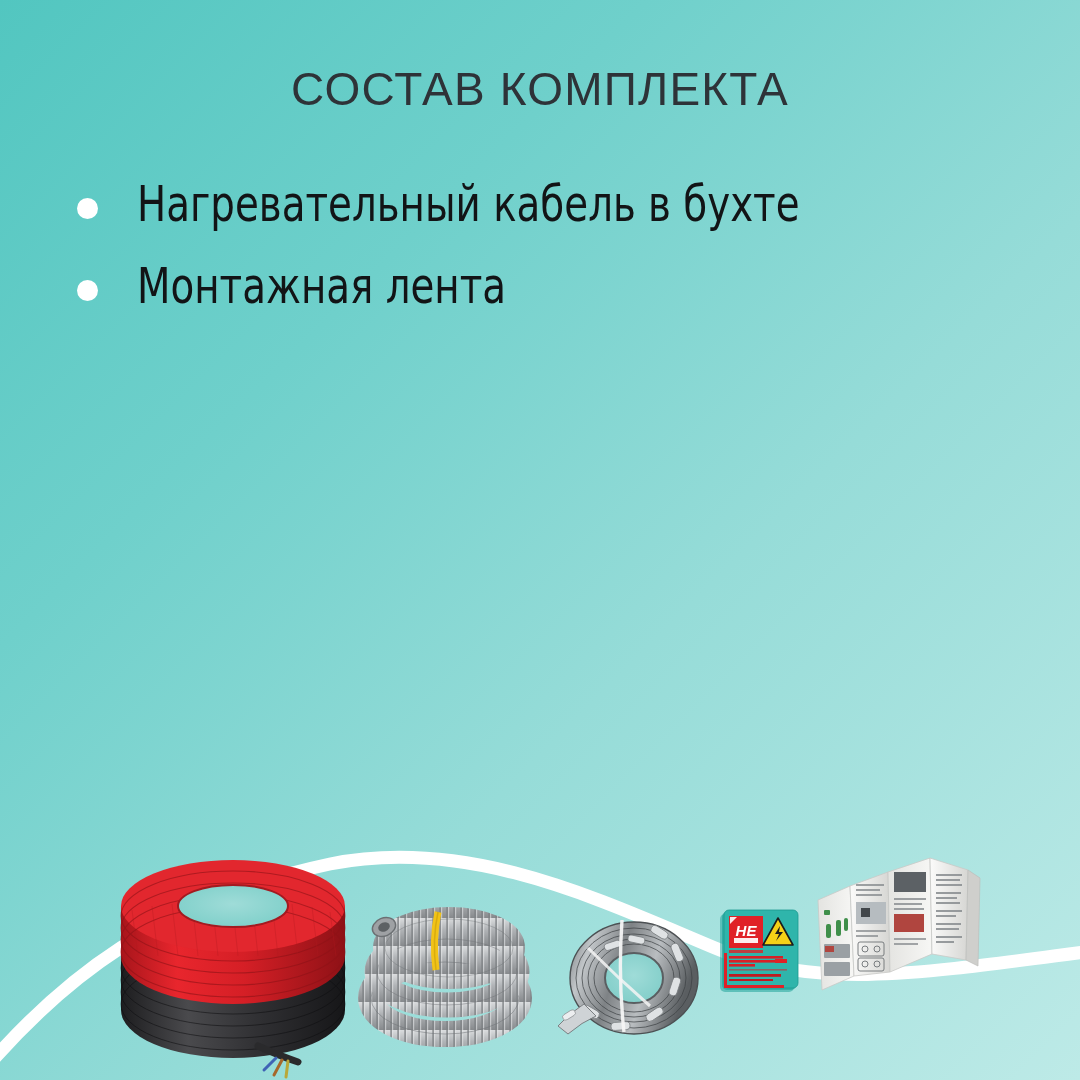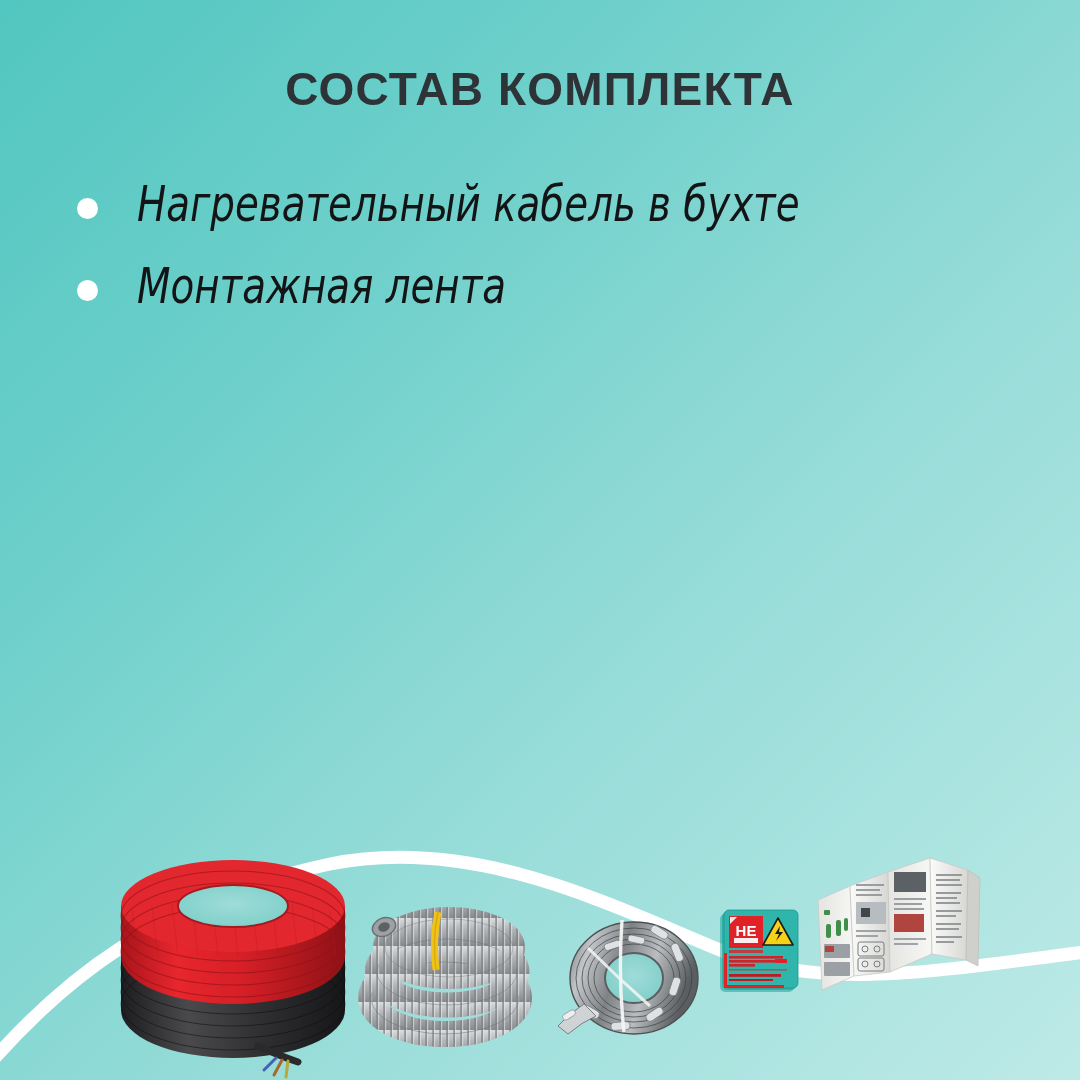--- a/index.html
+++ b/index.html
@@ -26,33 +26,32 @@
   }
 
   
   #title {
     position: absolute;
     left: 0;
     top: 62px;
     width: 1080px;
     text-align: center;
     font-size: 46px;
-    font-weight: bold;
+    font-weight: normal;
     letter-spacing: 1.2px;
     color: #2e3338;
     font-family: "Liberation Sans", sans-serif;
   }
 
   
   #bullet-list {
     position: absolute;
     left: 66px;
     top: 176px;
     width: 1000px;
-    font-style: italic;
   }
   .bullet-row {
     position: relative;
     display: flex;
     align-items: flex-start;
     margin-bottom: 24px;
   }
   .bullet-dot-wrap {
     flex: 0 0 60px;
     display: flex;
@@ -78,20 +77,21 @@
     font-weight: 400;
   }
 
   
   #products {
     position: absolute;
     left: 0;
     top: 820px;
     width: 908px;
     height: 260px;
+    font-style: italic;
   }
   .product {
     position: absolute;
   }
 
   
   #product-cable-coil { left: 108px; top: 40px; width: 250px; height: 220px; }
   
   #product-corrugated-tube { left: 350px; top: 70px; width: 190px; height: 160px; }
   

